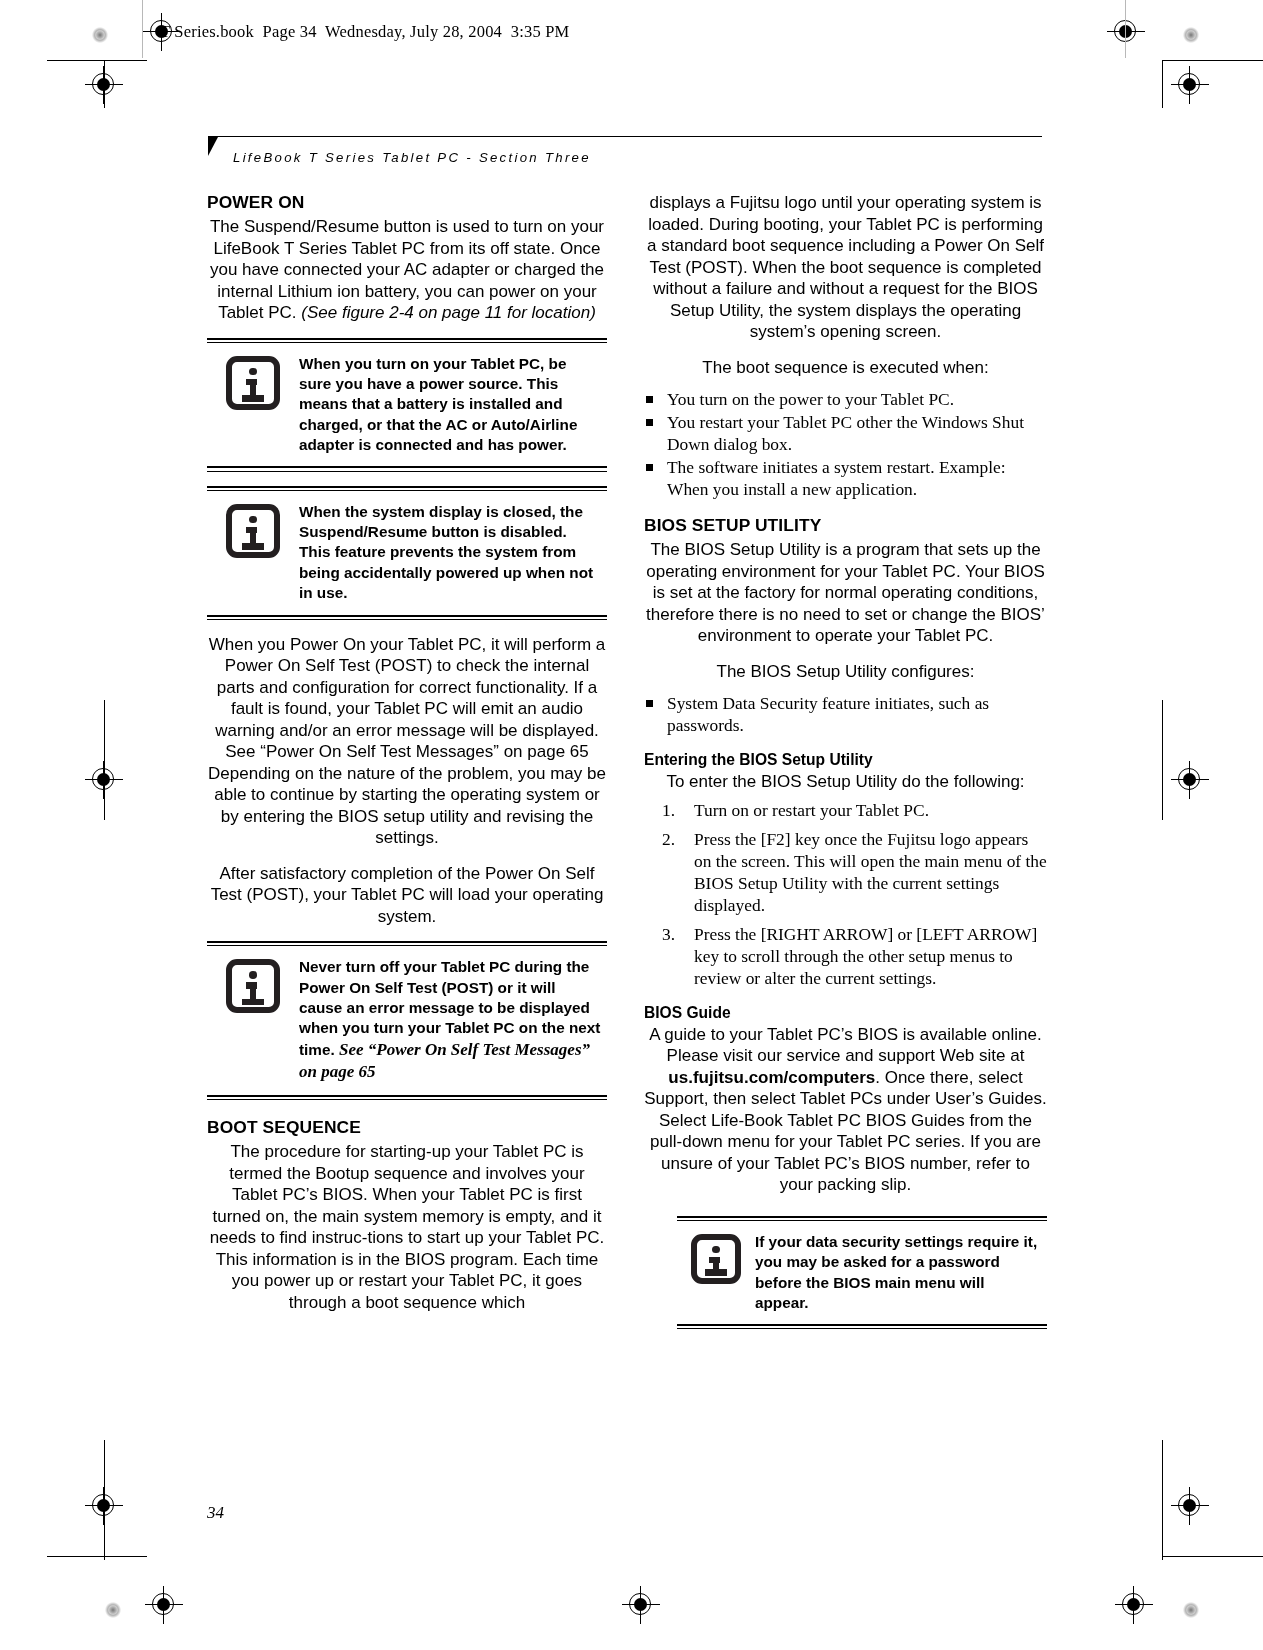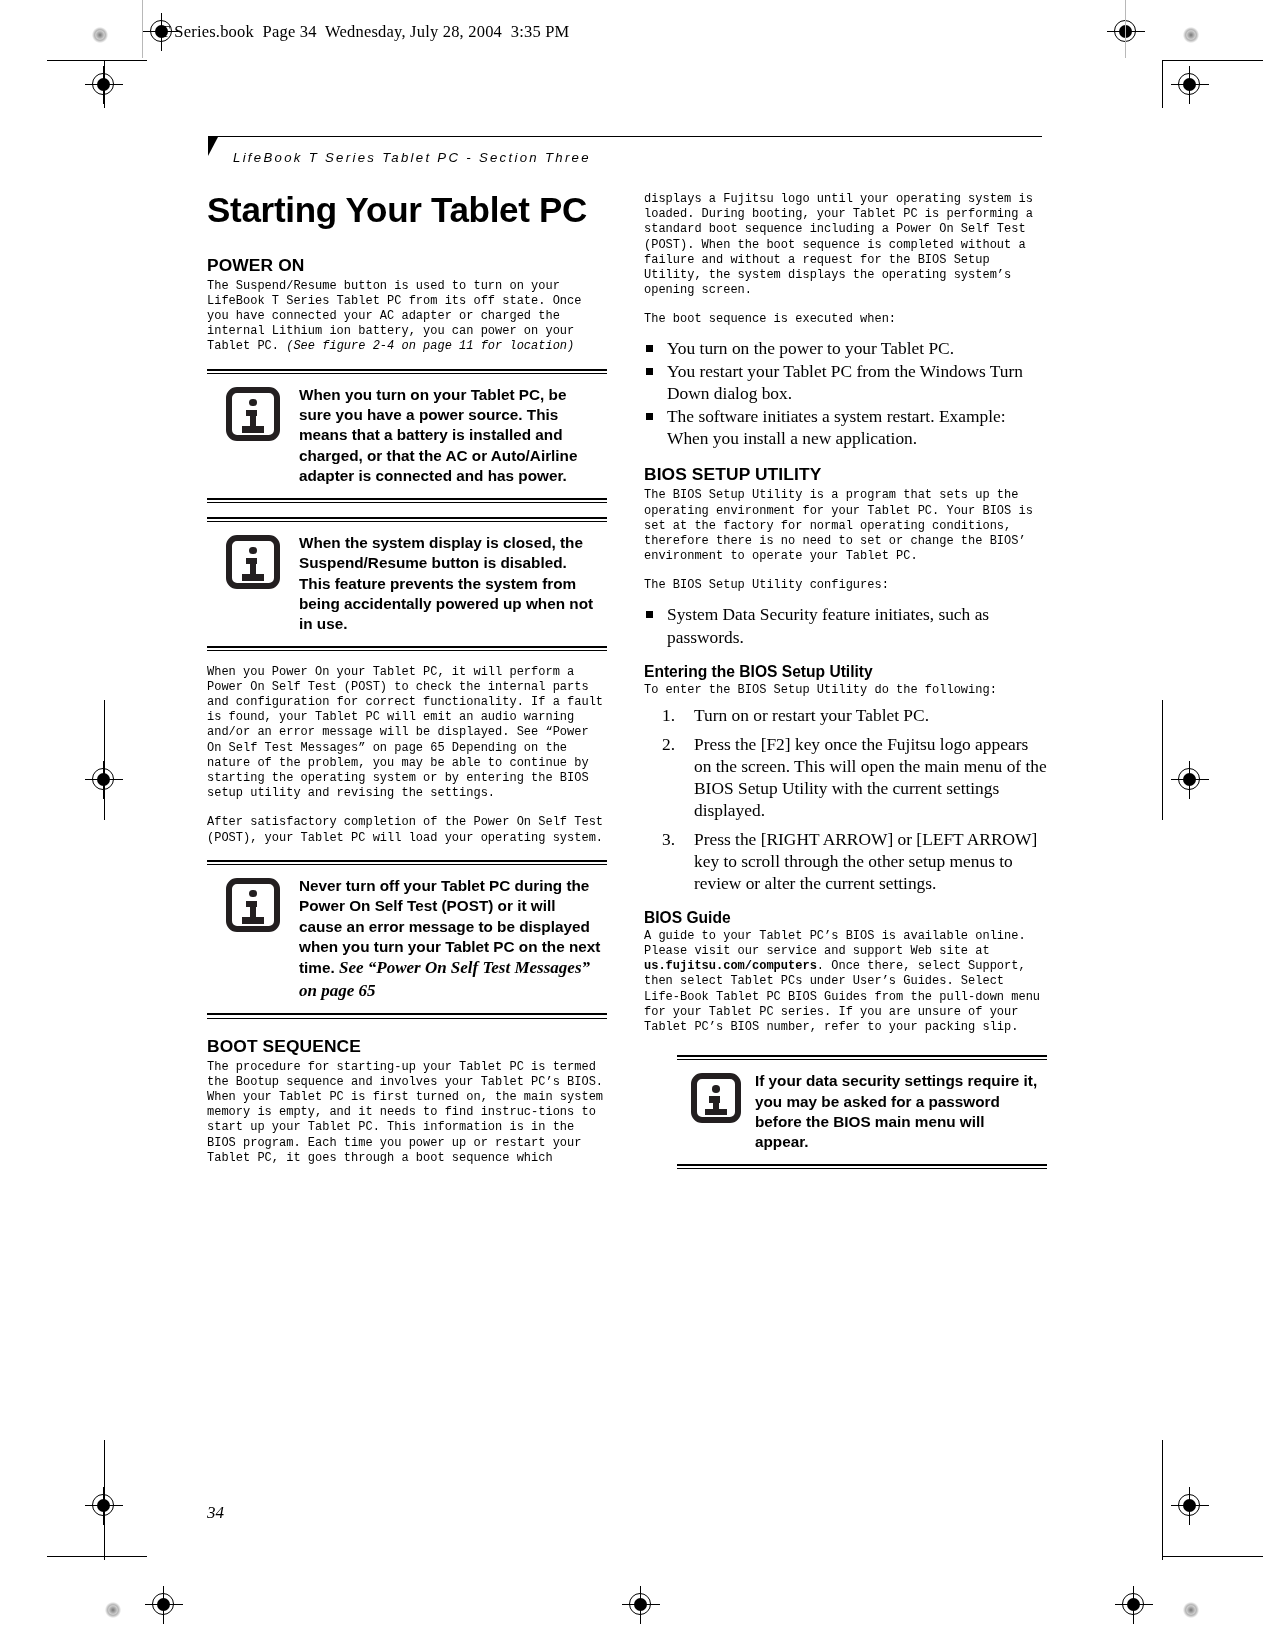--- a/index.html
+++ b/index.html
@@ -147,25 +147,25 @@
     letter-spacing: 0.1px;
     margin: 0 0 3px 0;
   }
   h3.subsect {
     font-family: "Liberation Sans", sans-serif;
     font-weight: bold;
     font-size: 15.6px;
     margin: 0 0 2px 0;
   }
   p.body {
-    font-family: Liberation Mono, monospace;
-    font-size: 12px;
+    font-family: Liberation Sans, sans-serif;
+    font-size: 17px;
     line-height: 1.265;
     margin: 0 0 14px 0;
-    text-align: left;
+    text-align: center;
   }
   p.body.tight { margin-bottom: 0; }
   .ital { font-style: italic; }
   .bold { font-weight: bold; }
 
   ul.sqlist {
     list-style: none;
     margin: 0 0 14px 0;
     padding: 0;
   }
@@ -395,21 +395,20 @@
   <div class="greyline v" style="left:1078px; top:0px; height:58px;"></div>
 
   <div class="filestamp">T Series.book  Page 34  Wednesday, July 28, 2004  3:35 PM</div>
 
   <div class="header-rule"></div>
   <div class="header-tri"></div>
   <div class="running-head">LifeBook T Series Tablet PC - Section Three</div>
 
   <div class="col col-left">
 
-    <h1 class="doc-title">Starting Your Tablet PC</h1>
 
     <h2 class="sect">POWER ON</h2>
 
     <p class="body"><span>The Suspend/Resume button is used to turn on your LifeBook T Series Tablet PC from its off state. Once you have connected your AC adapter or charged the internal Lithium ion battery, you can power on your Tablet PC. </span><span class="ital">(See figure 2-4 on page 11 for location)</span></p>
 
     <div class="infobox">
       <div class="rule-top"></div>
       <div class="inner">
         <div class="icon-wrap">
           <div class="info-icon">
@@ -466,21 +465,21 @@
   </div>
 
   <div class="col col-right">
 
     <p class="body">displays a Fujitsu logo until your operating system is loaded. During booting, your Tablet PC is performing a standard boot sequence including a Power On Self Test (POST). When the boot sequence is completed without a failure and without a request for the BIOS Setup Utility, the system displays the operating system’s opening screen.</p>
 
     <p class="body" style="margin-bottom:10px;">The boot sequence is executed when:</p>
 
     <ul class="sqlist">
       <li>You turn on the power to your Tablet PC.</li>
-      <li>You restart your Tablet PC from the Windows Turn Down dialog box.</li>
+      <li>You restart your Tablet PC other the Windows Shut Down dialog box.</li>
       <li>The software initiates a system restart. Example: When you install a new application.</li>
     </ul>
 
     <h2 class="sect" style="margin-top:15px;">BIOS SETUP UTILITY</h2>
     <p class="body">The BIOS Setup Utility is a program that sets up the operating environment for your Tablet PC. Your BIOS is set at the factory for normal operating conditions, therefore there is no need to set or change the BIOS’ environment to operate your Tablet PC.</p>
     <p class="body" style="margin-bottom:10px;">The BIOS Setup Utility configures:</p>
 
     <ul class="sqlist">
       <li>System Data Security feature initiates, such as passwords.</li>
     </ul>

